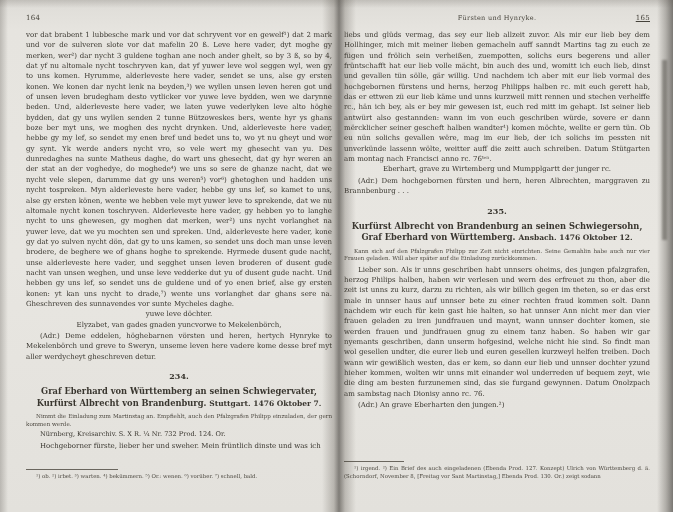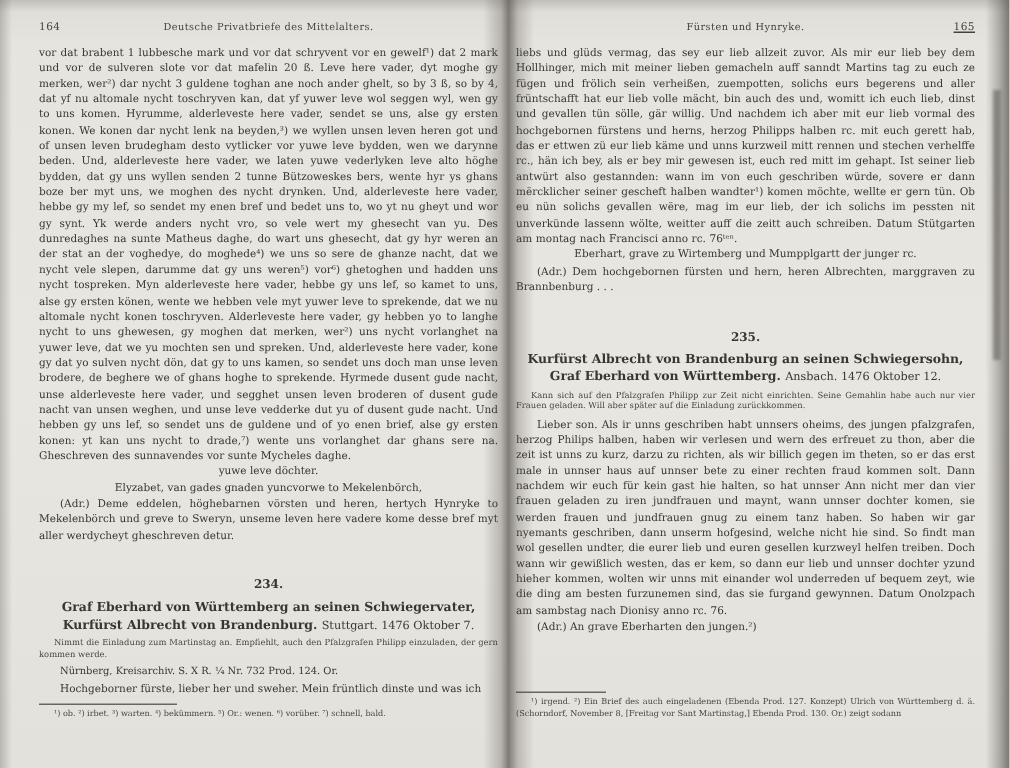--- a/index.html
+++ b/index.html
@@ -26,41 +26,40 @@
   .pg-header .pnum{width:40px;}
   .pg-header .rtitle{flex:1;text-align:center;font-size:6.5px;}
   .page-right .pg-header .pnum{text-align:right;text-decoration:underline;}
 
   .bodytext{font-size:7px;line-height:10.35px;text-align:justify;text-justify:inter-word;
             hyphens:none;word-spacing:.2px;}
   .bodytext.indent{text-indent:14px;}
   .centerline{font-size:7px;line-height:10.35px;text-align:center;}
   .addr{font-size:7px;line-height:10.35px;text-align:justify;text-indent:14px;margin-top:1px;}
 
-  .sec-num{text-align:center;font-weight:bold;font-size:8px;margin-top:22px;margin-bottom:5px;}
+  .sec-num{text-align:center;font-weight:bold;font-size:8px;margin-top:9px;margin-bottom:5px;}
   .sec-title{text-align:center;font-weight:bold;font-size:8.3px;line-height:11.5px;padding:0 6px;}
-  .sec-title .placedate{font-weight:normal;font-size:7.5px;}
+  .sec-title .placedate{font-weight:bold;font-size:7.5px;}
   .regest{font-size:5.6px;line-height:7.6px;text-align:justify;text-indent:10px;margin-top:4px;color:#4a463e;}
   .archive{font-size:6.6px;line-height:9.5px;text-indent:14px;margin-top:2px;}
   .opening{font-size:7px;line-height:10.35px;text-indent:14px;margin-top:1px;}
 
   .footnotes{position:absolute;bottom:18px;left:0;right:0;font-size:5.4px;line-height:7.4px;color:#4a463e;}
   .footnotes .rule{width:92px;height:0;border-top:1px solid #6a665e;margin-bottom:3px;}
   .footnotes .fn-text{text-indent:10px;text-align:justify;}
   .page-right .footnotes .rule{width:60px;}
 </style>
 </head>
 <body>
 
 <div id="scan">
 
   <div class="page page-left">
     <div class="pg-header">
       <span class="pnum">164</span>
-      <span class="rtitle">Deutsche Privatbriefe des Mittelalters.</span>
       <span class="pnum"></span>
     </div>
 
     <div class="bodytext">vor dat brabent 1 lubbesche mark und vor dat schryvent vor en gewelf¹) dat 2 mark und vor de sulveren slote vor dat mafelin 20 ß. Leve here vader, dyt moghe gy merken, wer²) dar nycht 3 guldene toghan ane noch ander ghelt, so by 3 ß, so by 4, dat yf nu altomale nycht toschryven kan, dat yf yuwer leve wol seggen wyl, wen gy to uns komen. Hyrumme, alderleveste here vader, sendet se uns, alse gy ersten konen. We konen dar nycht lenk na beyden,³) we wyllen unsen leven heren got und of unsen leven brudegham desto vytlicker vor yuwe leve bydden, wen we darynne beden. Und, alderleveste here vader, we laten yuwe vederlyken leve alto höghe bydden, dat gy uns wyllen senden 2 tunne Bützoweskes bers, wente hyr ys ghans boze ber myt uns, we moghen des nycht drynken. Und, alderleveste here vader, hebbe gy my lef, so sendet my enen bref und bedet uns to, wo yt nu gheyt und wor gy synt. Yk werde anders nycht vro, so vele wert my ghesecht van yu. Des dunredaghes na sunte Matheus daghe, do wart uns ghesecht, dat gy hyr weren an der stat an der voghedye, do moghede⁴) we uns so sere de ghanze nacht, dat we nycht vele slepen, darumme dat gy uns weren⁵) vor⁶) ghetoghen und hadden uns nycht tospreken. Myn alderleveste here vader, hebbe gy uns lef, so kamet to uns, alse gy ersten könen, wente we hebben vele myt yuwer leve to sprekende, dat we nu altomale nycht konen toschryven. Alderleveste here vader, gy hebben yo to langhe nycht to uns ghewesen, gy moghen dat merken, wer²) uns nycht vorlanghet na yuwer leve, dat we yu mochten sen und spreken. Und, alderleveste here vader, kone gy dat yo sulven nycht dön, dat gy to uns kamen, so sendet uns doch man unse leven brodere, de beghere we of ghans hoghe to sprekende. Hyrmede dusent gude nacht, unse alderleveste here vader, und segghet unsen leven broderen of dusent gude nacht van unsen weghen, und unse leve vedderke dut yu of dusent gude nacht. Und hebben gy uns lef, so sendet uns de guldene und of yo enen brief, alse gy ersten konen: yt kan uns nycht to drade,⁷) wente uns vorlanghet dar ghans sere na. Gheschreven des sunnavendes vor sunte Mycheles daghe.</div>
     <div class="centerline">yuwe leve döchter.</div>
     <div class="centerline">Elyzabet, van gades gnaden yuncvorwe to Mekelenbörch,</div>
     <div class="addr">(Adr.) Deme eddelen, höghebarnen vörsten und heren, hertych Hynryke to Mekelenbörch und greve to Sweryn, unseme leven here vadere kome desse bref myt aller werdycheyt gheschreven detur.</div>
 
     <div class="sec-num">234.</div>
     <div class="sec-title">

